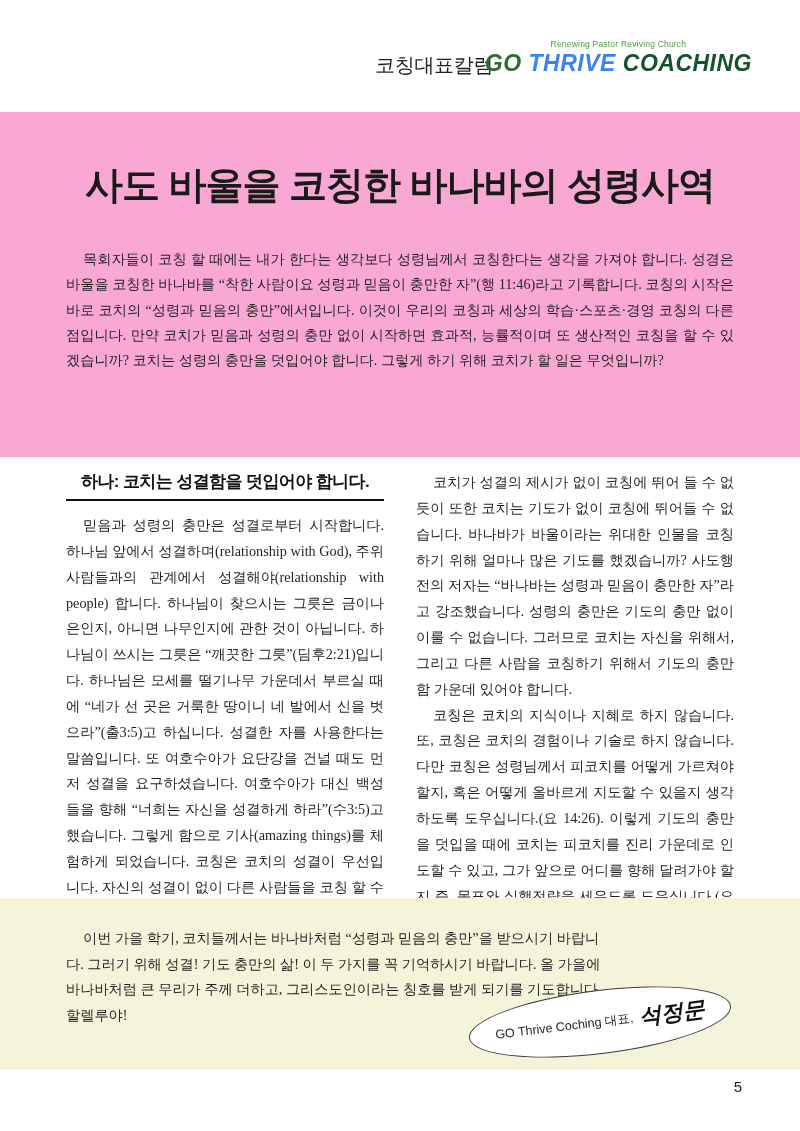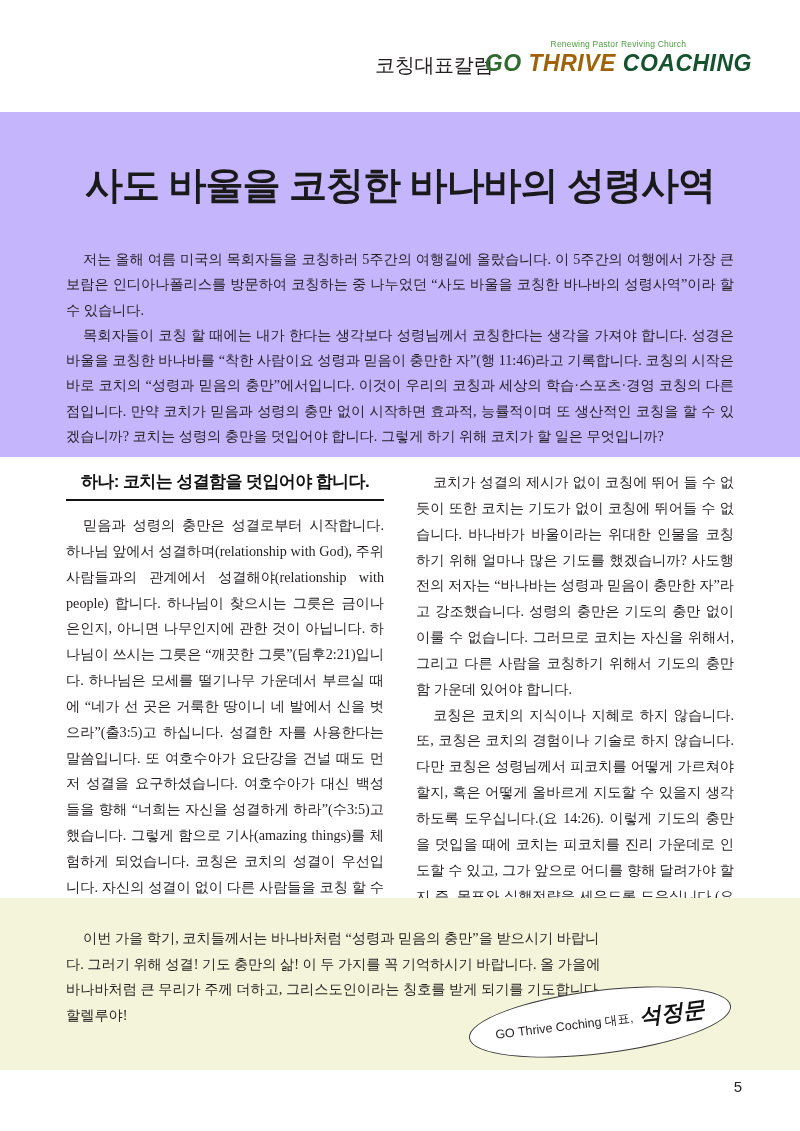--- a/index.html
+++ b/index.html
@@ -50,31 +50,31 @@
     margin-bottom: 3px;
   }
   .logo-main {
     font-family: "Liberation Sans", sans-serif;
     font-weight: bold;
     font-style: italic;
     font-size: 23px;
     letter-spacing: 0.5px;
   }
   .logo-go { color: #2f6b2f; }
-  .logo-thrive { color: #a16207; }
+  .logo-thrive { color: #3b82f6; }
   .logo-coaching { color: #14532d; font-style: italic; }
 
   
   .hero {
     position: absolute;
     top: 112px;
     left: 0;
     width: 800px;
     height: 345px;
-    background: #c4b5fd;
+    background: #f9a8d4;
   }
   .hero-title {
     position: absolute;
     top: 48px;
     left: 0;
     width: 800px;
     text-align: center;
     font-family: "Liberation Sans", sans-serif;
     font-weight: bold;
     font-size: 38px;
@@ -208,21 +208,20 @@
       <span class="logo-go">GO</span>
       <span class="logo-thrive">THRIVE</span>
       <span class="logo-coaching">COACHING</span>
     </div>
   </div>
 </div>
 
 <div class="hero">
   <div class="hero-title">사도 바울을 코칭한 바나바의 성령사역</div>
   <div class="intro">
-    <p>저는 올해 여름 미국의 목회자들을 코칭하러 5주간의 여행길에 올랐습니다. 이 5주간의 여행에서 가장 큰 보람은 인디아나폴리스를 방문하여 코칭하는 중 나누었던 “사도 바울을 코칭한 바나바의 성령사역”이라 할 수 있습니다.</p>
     <p>목회자들이 코칭 할 때에는 내가 한다는 생각보다 성령님께서 코칭한다는 생각을 가져야 합니다. 성경은 바울을 코칭한 바나바를 “착한 사람이요 성령과 믿음이 충만한 자”(행 11:46)라고 기록합니다. 코칭의 시작은 바로 코치의 “성령과 믿음의 충만”에서입니다. 이것이 우리의 코칭과 세상의 학습·스포츠·경영 코칭의 다른 점입니다. 만약 코치가 믿음과 성령의 충만 없이 시작하면 효과적, 능률적이며 또 생산적인 코칭을 할 수 있겠습니까? 코치는 성령의 충만을 덧입어야 합니다. 그렇게 하기 위해 코치가 할 일은 무엇입니까?</p>
   </div>
 </div>
 
 <div class="columns">
   <div class="col">
     <div class="col-head">하나: 코치는 성결함을 덧입어야 합니다.</div>
     <p>믿음과 성령의 충만은 성결로부터 시작합니다. 하나님 앞에서 성결하며(relationship with God), 주위 사람들과의 관계에서 성결해야(relationship with people) 합니다. 하나님이 찾으시는 그릇은 금이나 은인지, 아니면 나무인지에 관한 것이 아닙니다. 하나님이 쓰시는 그릇은 “깨끗한 그릇”(딤후2:21)입니다. 하나님은 모세를 떨기나무 가운데서 부르실 때에 “네가 선 곳은 거룩한 땅이니 네 발에서 신을 벗으라”(출3:5)고 하십니다. 성결한 자를 사용한다는 말씀입니다. 또 여호수아가 요단강을 건널 때도 먼저 성결을 요구하셨습니다. 여호수아가 대신 백성들을 향해 “너희는 자신을 성결하게 하라”(수3:5)고 했습니다. 그렇게 함으로 기사(amazing things)를 체험하게 되었습니다. 코칭은 코치의 성결이 우선입니다. 자신의 성결이 없이 다른 사람들을 코칭 할 수는 없습니다.</p>
   </div>
   <div class="col">

